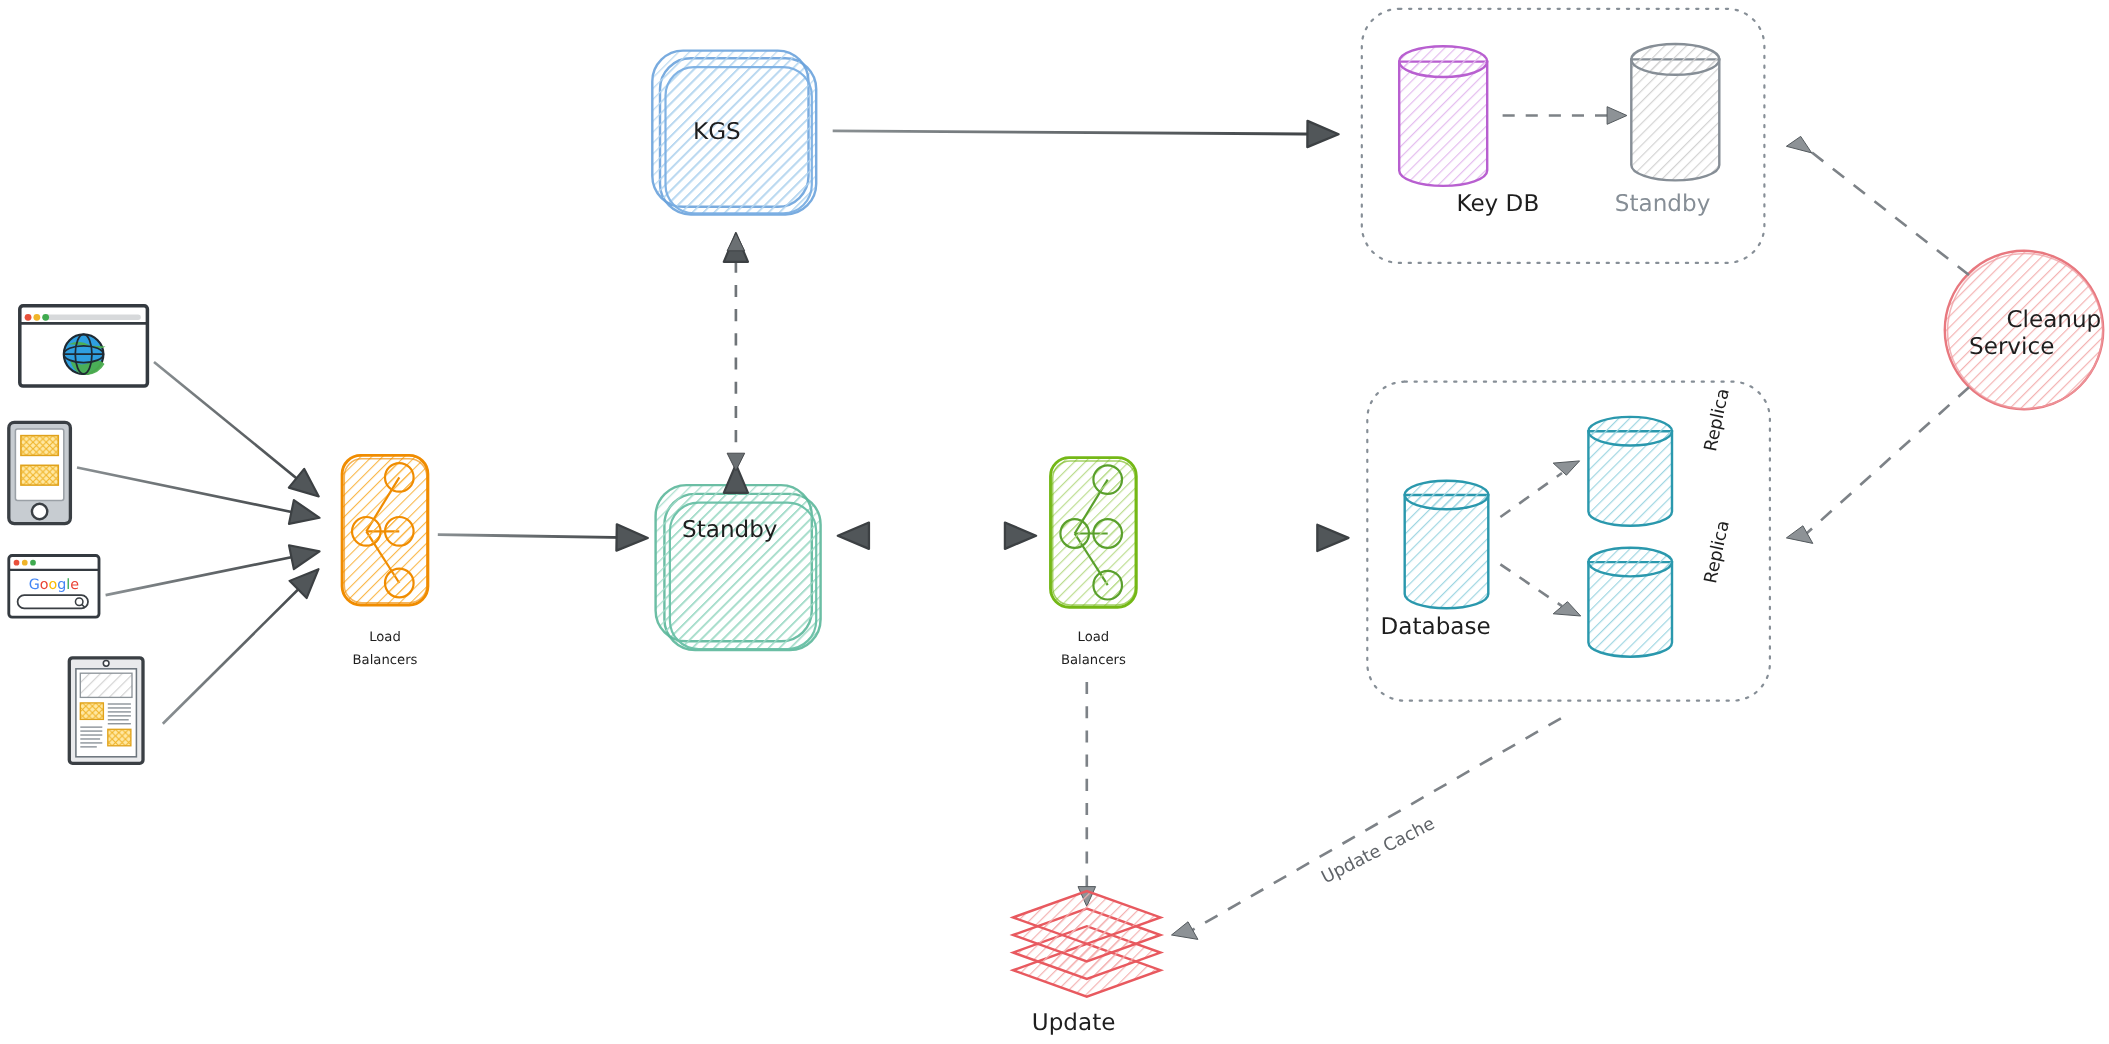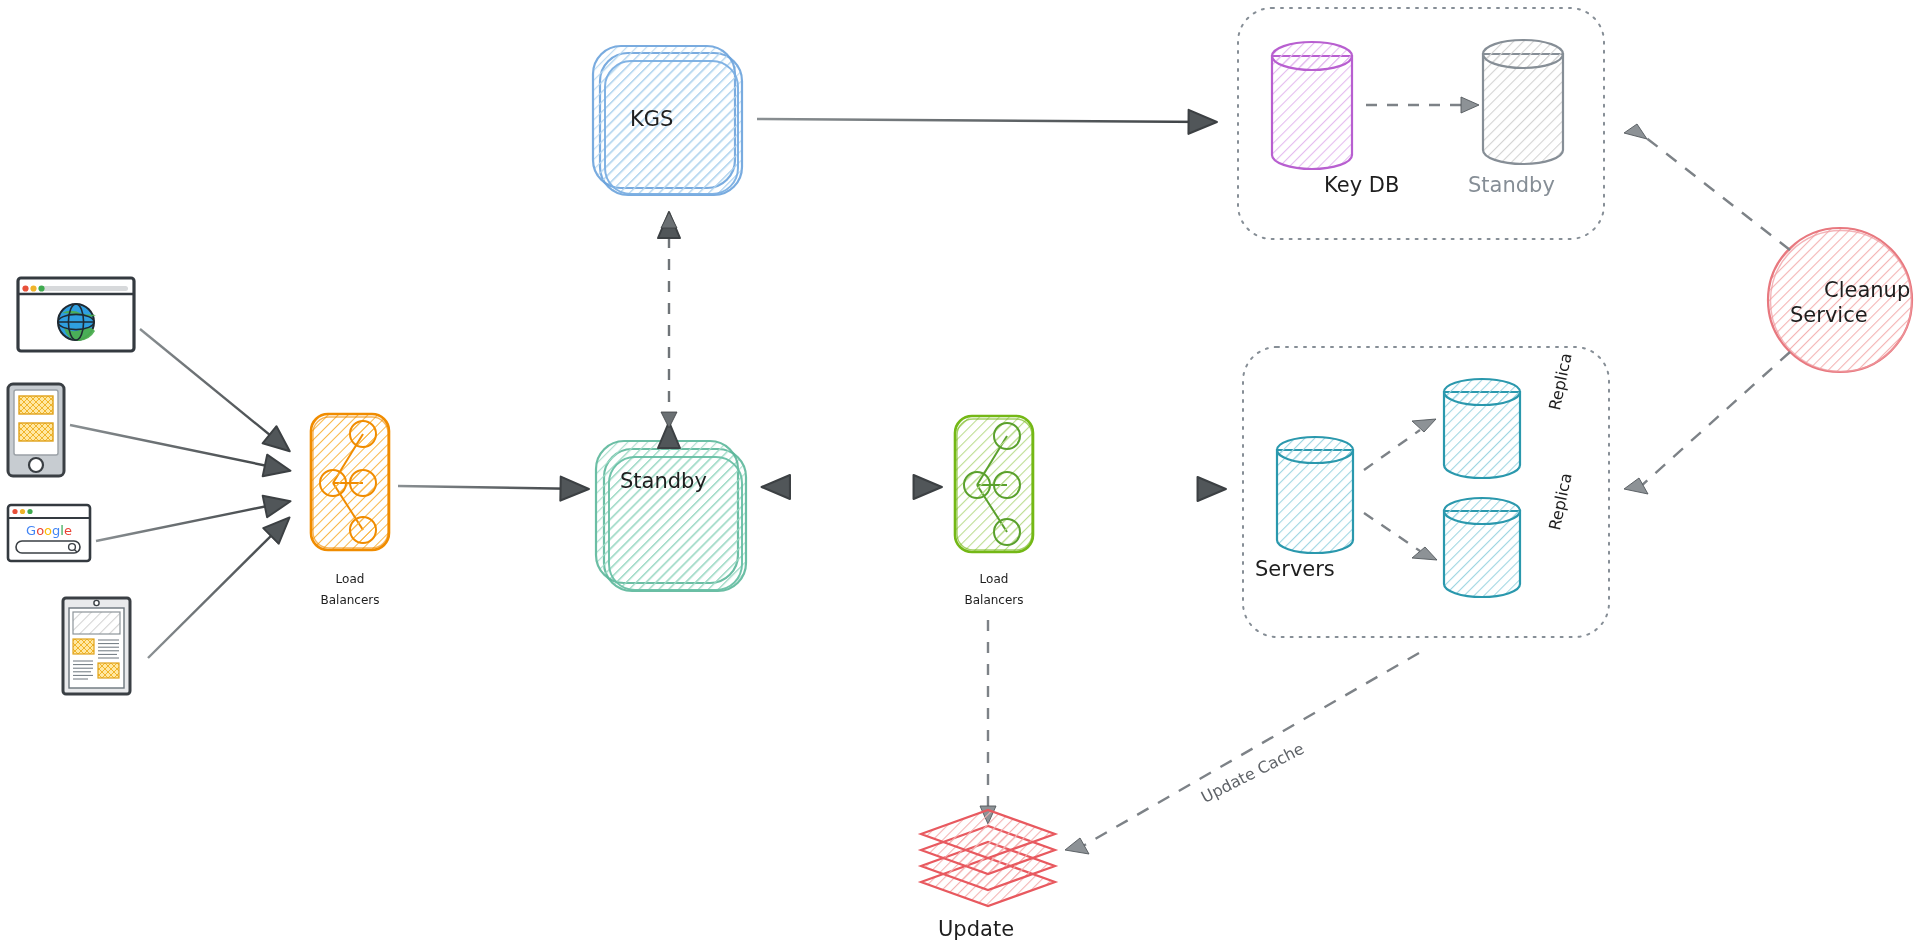--- a/index.html
+++ b/index.html
@@ -293,21 +293,21 @@
 
 <div class="lbl lbl-under" style="left:300px; top:572px; width:100px;">Load</div>
 <div class="lbl lbl-under" style="left:290px; top:593px; width:120px;">Balancers</div>
 
 <div class="lbl lbl-under" style="left:944px; top:572px; width:100px;">Load</div>
 <div class="lbl lbl-under" style="left:934px; top:593px; width:120px;">Balancers</div>
 
 <div class="lbl lbl-node" style="left:1324px; top:172px; width:100px;">Key DB</div>
 <div class="lbl lbl-node lbl-muted" style="left:1468px; top:172px; width:110px;">Standby</div>
 
-<div class="lbl lbl-node" style="left:1255px; top:556px; width:120px;">Servers</div>
+<div class="lbl lbl-node" style="left:1255px; top:556px; width:120px;">Database</div>
 
 <div class="lbl lbl-small lbl-rot-90" style="left:1545px; top:408px;">Replica</div>
 <div class="lbl lbl-small lbl-rot-90" style="left:1545px; top:528px;">Replica</div>
 
 <div class="lbl lbl-node" style="left:1824px; top:277px; width:100px;">Cleanup</div>
 <div class="lbl lbl-node" style="left:1790px; top:302px; width:100px;">Service</div>
 
 <div class="lbl lbl-node" style="left:938px; top:916px; width:100px;">Update</div>
 
 <div class="lbl lbl-small lbl-rot-upd" style="left:1198px; top:790px; color:#5f6368;">Update Cache</div>

